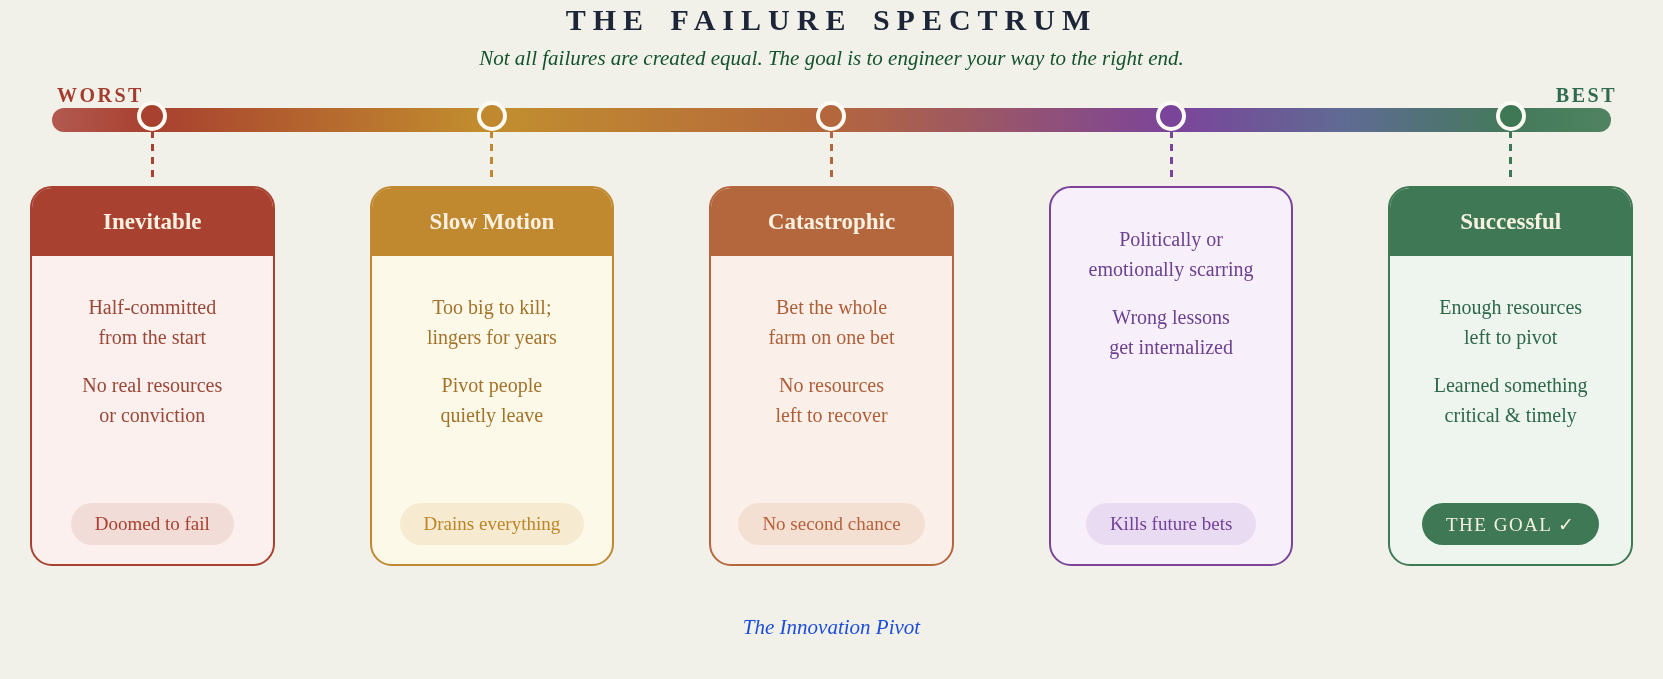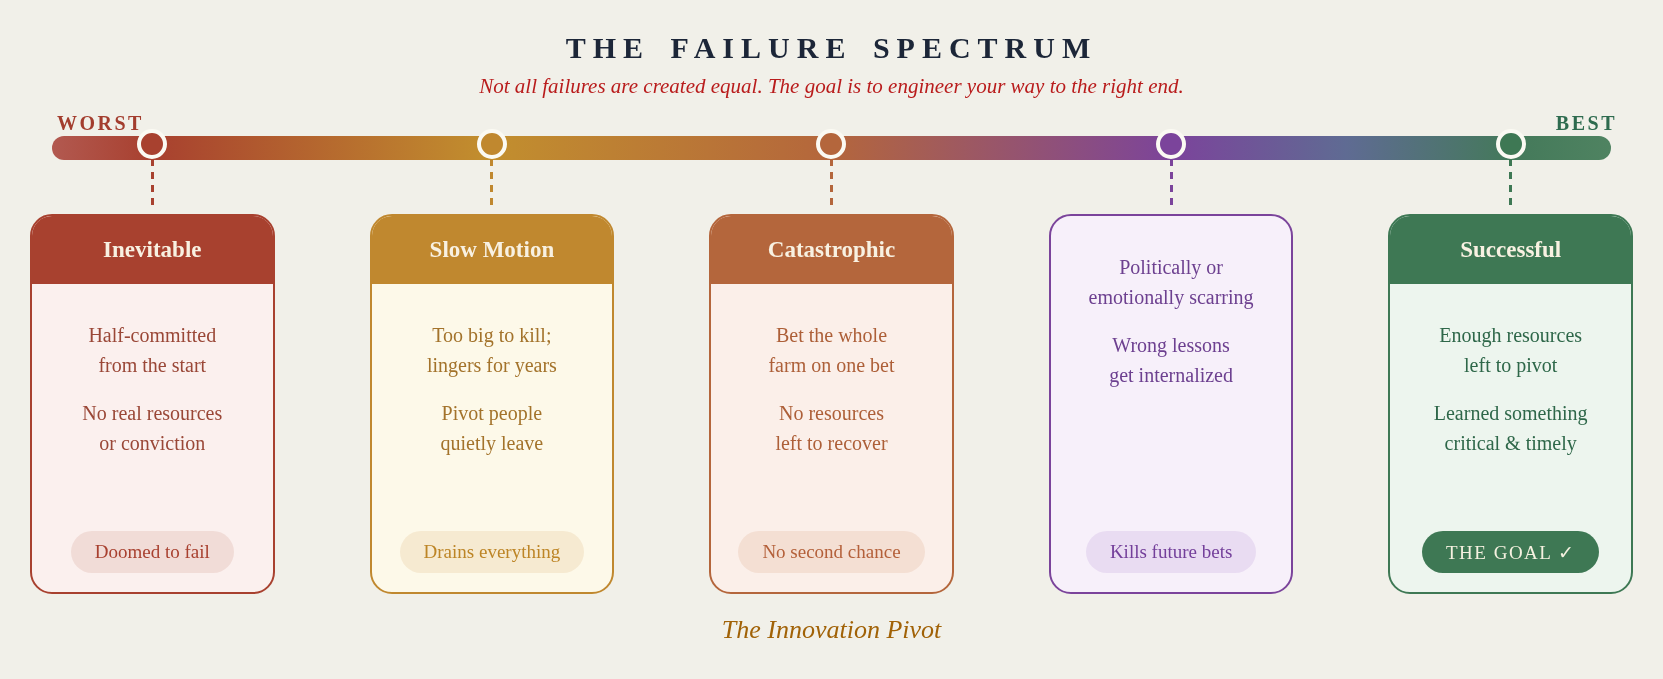--- a/index.html
+++ b/index.html
@@ -3,35 +3,35 @@
 <meta charset="utf-8">
 <style>
   * { margin: 0; padding: 0; box-sizing: border-box; }
   html, body { background: #f1f0e9; }
   body {
     font-family: "Liberation Serif", serif;
     width: 1663px; height: 679px;
     overflow: hidden;
     position: relative;
   }
-  .page { width: 1663px; height: 679px; padding-top: 28px; position: relative; }
+  .page { width: 1663px; height: 679px; padding-top: 0; position: relative; }
 
   
   .page-title {
     text-align: center;
     font-size: 30px; font-weight: 700;
     letter-spacing: 7px; word-spacing: 6px;
     color: #1c2638;
     line-height: 40px;
   }
   .page-subtitle {
     text-align: center;
     font-style: italic;
     font-size: 21px;
-    color: #b91c1c;
+    color: #14532d;
     margin-top: 4px;
     line-height: 28px;
   }
 
   
   .timeline { position: relative; height: 104px; margin-top: 10px; }
   .tl-label {
     position: absolute; top: 2px;
     font-weight: 700; font-size: 20px; letter-spacing: 2.5px;
     line-height: 22px;
@@ -105,22 +105,22 @@
     font-size: 19px; font-weight: 400;
     white-space: nowrap;
   }
   .badge.goal { letter-spacing: 1.5px; }
 
   
   .footer-caption {
     position: absolute; left: 0; right: 0; top: 615px;
     text-align: center;
     font-style: italic;
-    font-size: 26px;
-    color: #a16207;
+    font-size: 21px;
+    color: #1d4ed8;
   }
 </style>
 </head>
 <body>
 
 <div class="page">
 
   <div class="page-title">THE FAILURE SPECTRUM</div>
   <div class="page-subtitle">Not all failures are created equal. The goal is to engineer your way to the right end.</div>
 

